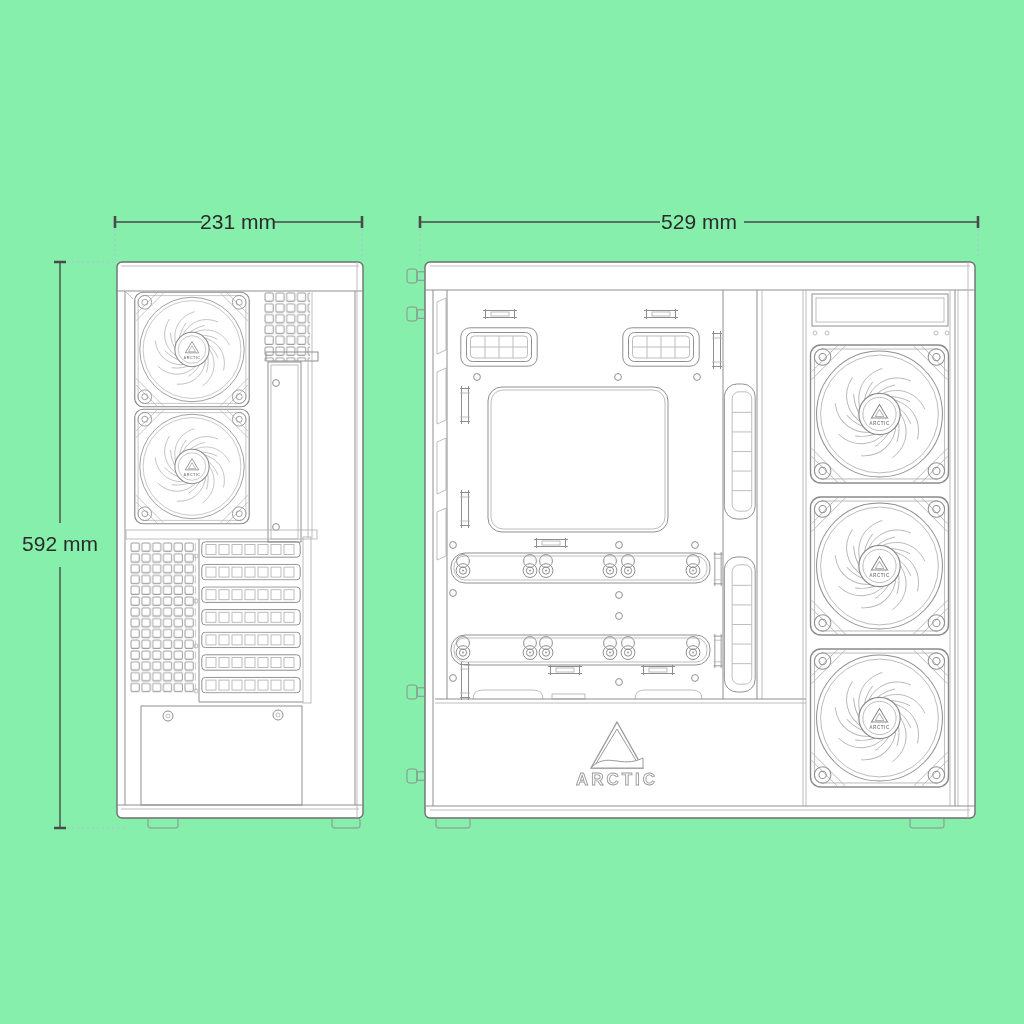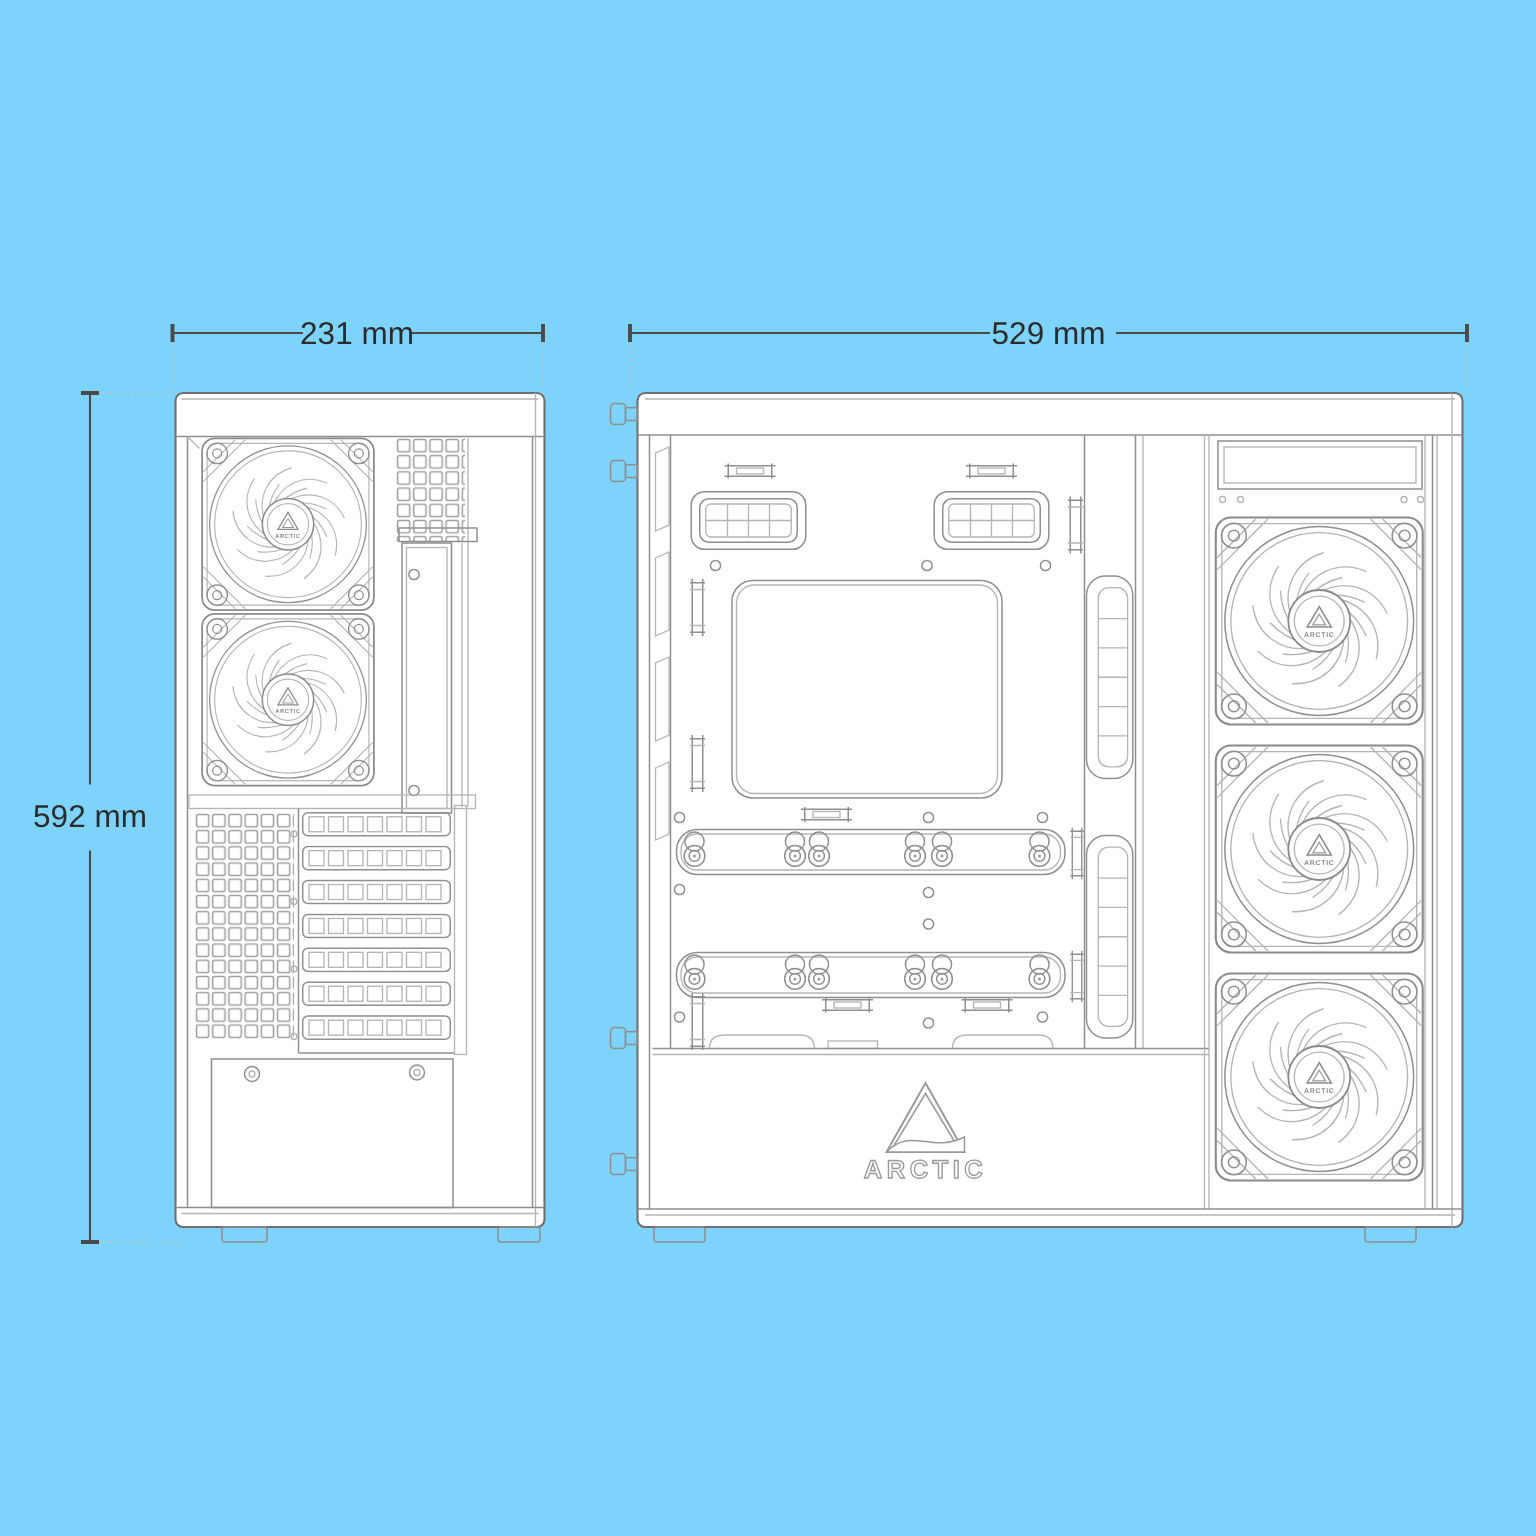--- a/index.html
+++ b/index.html
@@ -1,16 +1,16 @@
 <!DOCTYPE html>
 <html><head>
 <meta charset="utf-8">
 <style>
   html,body{margin:0;padding:0;background:#ffffff;}
-  .stage{position:relative;width:1024px;height:1024px;background:#7dd3fc;overflow:hidden;
+  .stage{position:relative;width:1024px;height:1024px;background:#86efac;overflow:hidden;
          font-family:"Liberation Sans", sans-serif;}
   svg{position:absolute;left:0;top:0;}
   .dim-text{font-family:"Liberation Sans", sans-serif;font-size:21px;fill:#2b2b2b;}
   .outline{stroke:#6f6f6f;stroke-width:1.4;fill:#ffffff;}
   .ln{stroke:#8f8f8f;stroke-width:1;fill:none;}
   .ln2{stroke:#b5b5b5;stroke-width:.9;fill:none;}
   .dim{stroke:#4a4a4a;stroke-width:1.4;fill:none;}
   .tick{stroke:#4a4a4a;stroke-width:2.6;fill:none;}
   .ext{stroke:#a6cbd2;stroke-width:1.4;fill:none;stroke-dasharray:2 3;}
   .screw{stroke:#8f8f8f;stroke-width:1;fill:#ffffff;}

